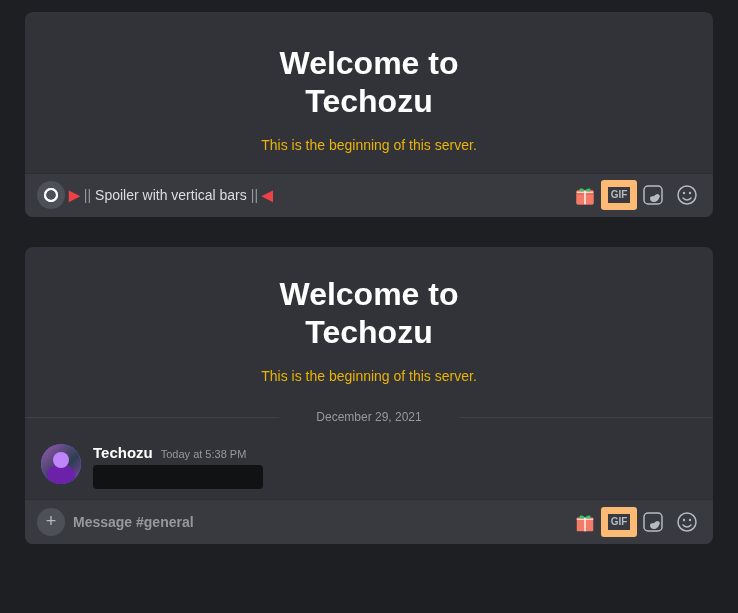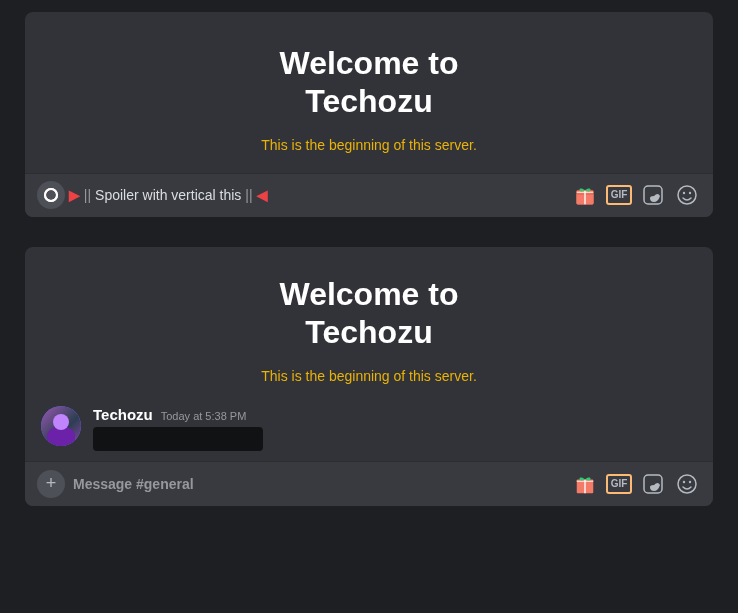--- a/index.html
+++ b/index.html
@@ -125,21 +125,21 @@
 
     
     .gift-icon-svg {
       width: 22px;
       height: 22px;
     }
 
     
     .gif-badge {
       background: transparent;
-      border: 2px solid #fdba74;
+      border: 7px solid #fdba74;
       border-radius: 3px;
       padding: 0px 3px;
       font-size: 10px;
       font-weight: 900;
       color: #b5bac1;
       line-height: 16px;
       cursor: pointer;
     }
 
     
@@ -306,21 +306,21 @@
 
       <div class="spoiler-icon">
         <svg width="16" height="16" viewBox="0 0 16 16">
           <circle cx="8" cy="8" r="6" fill="none" stroke="white" stroke-width="2"></circle>
         </svg>
       </div>
       <span class="red-arrow-right">▶</span>
 
       <div class="spoiler-text-container">
         <span class="bar-separator">||</span>
-        <span>Spoiler with vertical this</span>
+        <span>Spoiler with vertical bars</span>
         <span class="bar-separator">||</span>
       </div>
       <span class="red-arrow-left">◀</span>
     </div>
 
     <div class="input-actions">
 
       <div class="action-icon">
         <svg class="gift-icon-svg" viewBox="0 0 24 24" fill="none">
           <rect x="3" y="10" width="18" height="12" rx="1" fill="#f47b67" stroke="#f47b67"></rect>
@@ -359,20 +359,21 @@
 
 <div class="panel">
   <div class="message-area">
     <div class="welcome-title">
       <span>Welcome to</span><br>
       <span>Techozu</span>
     </div>
     <div class="welcome-subtitle">This is the beginning of this server.</div>
   </div>
 
+  <div class="date-divider">December 29, 2021</div>
 
   <div class="message-row">
     <div class="avatar">
       <div class="avatar-img"></div>
     </div>
     <div class="message-content">
       <div class="message-header">
         <span class="message-username">Techozu</span>
         <span class="message-timestamp">Today at 5:38 PM</span>
       </div>

